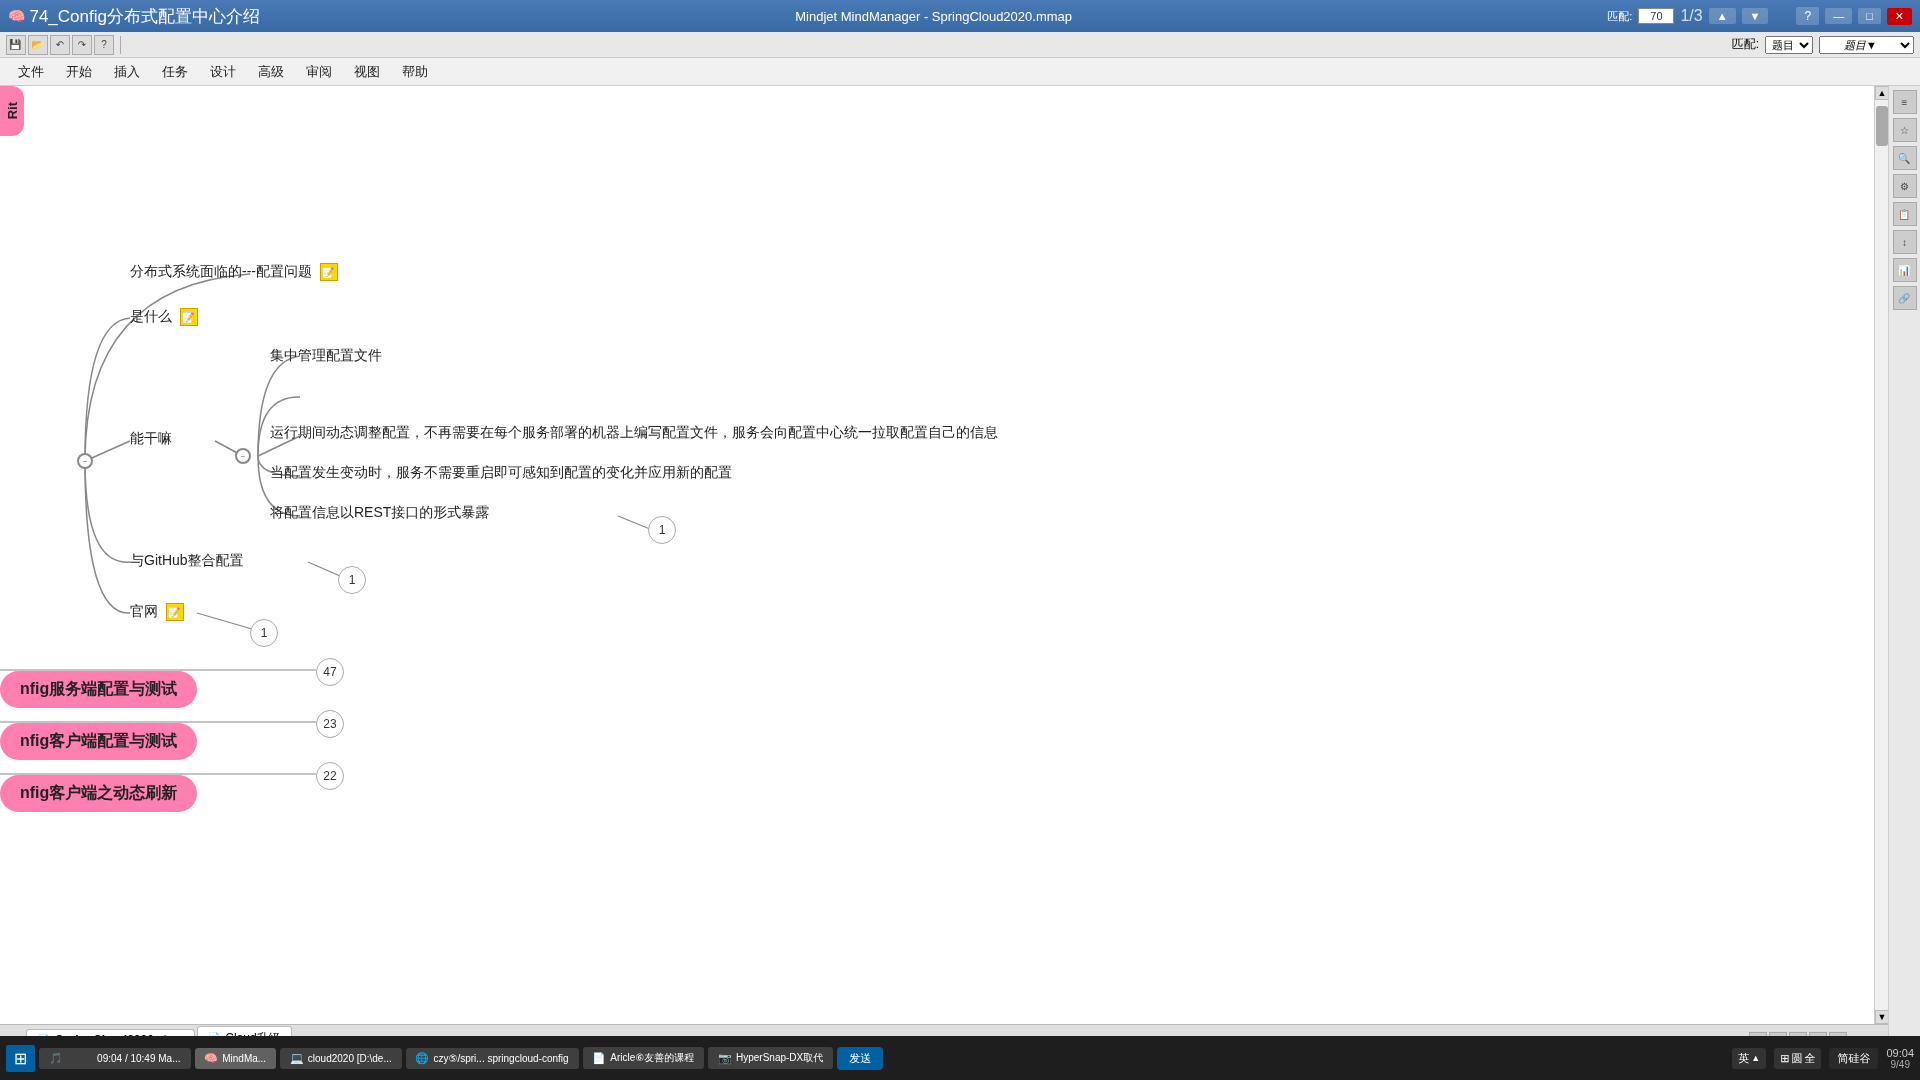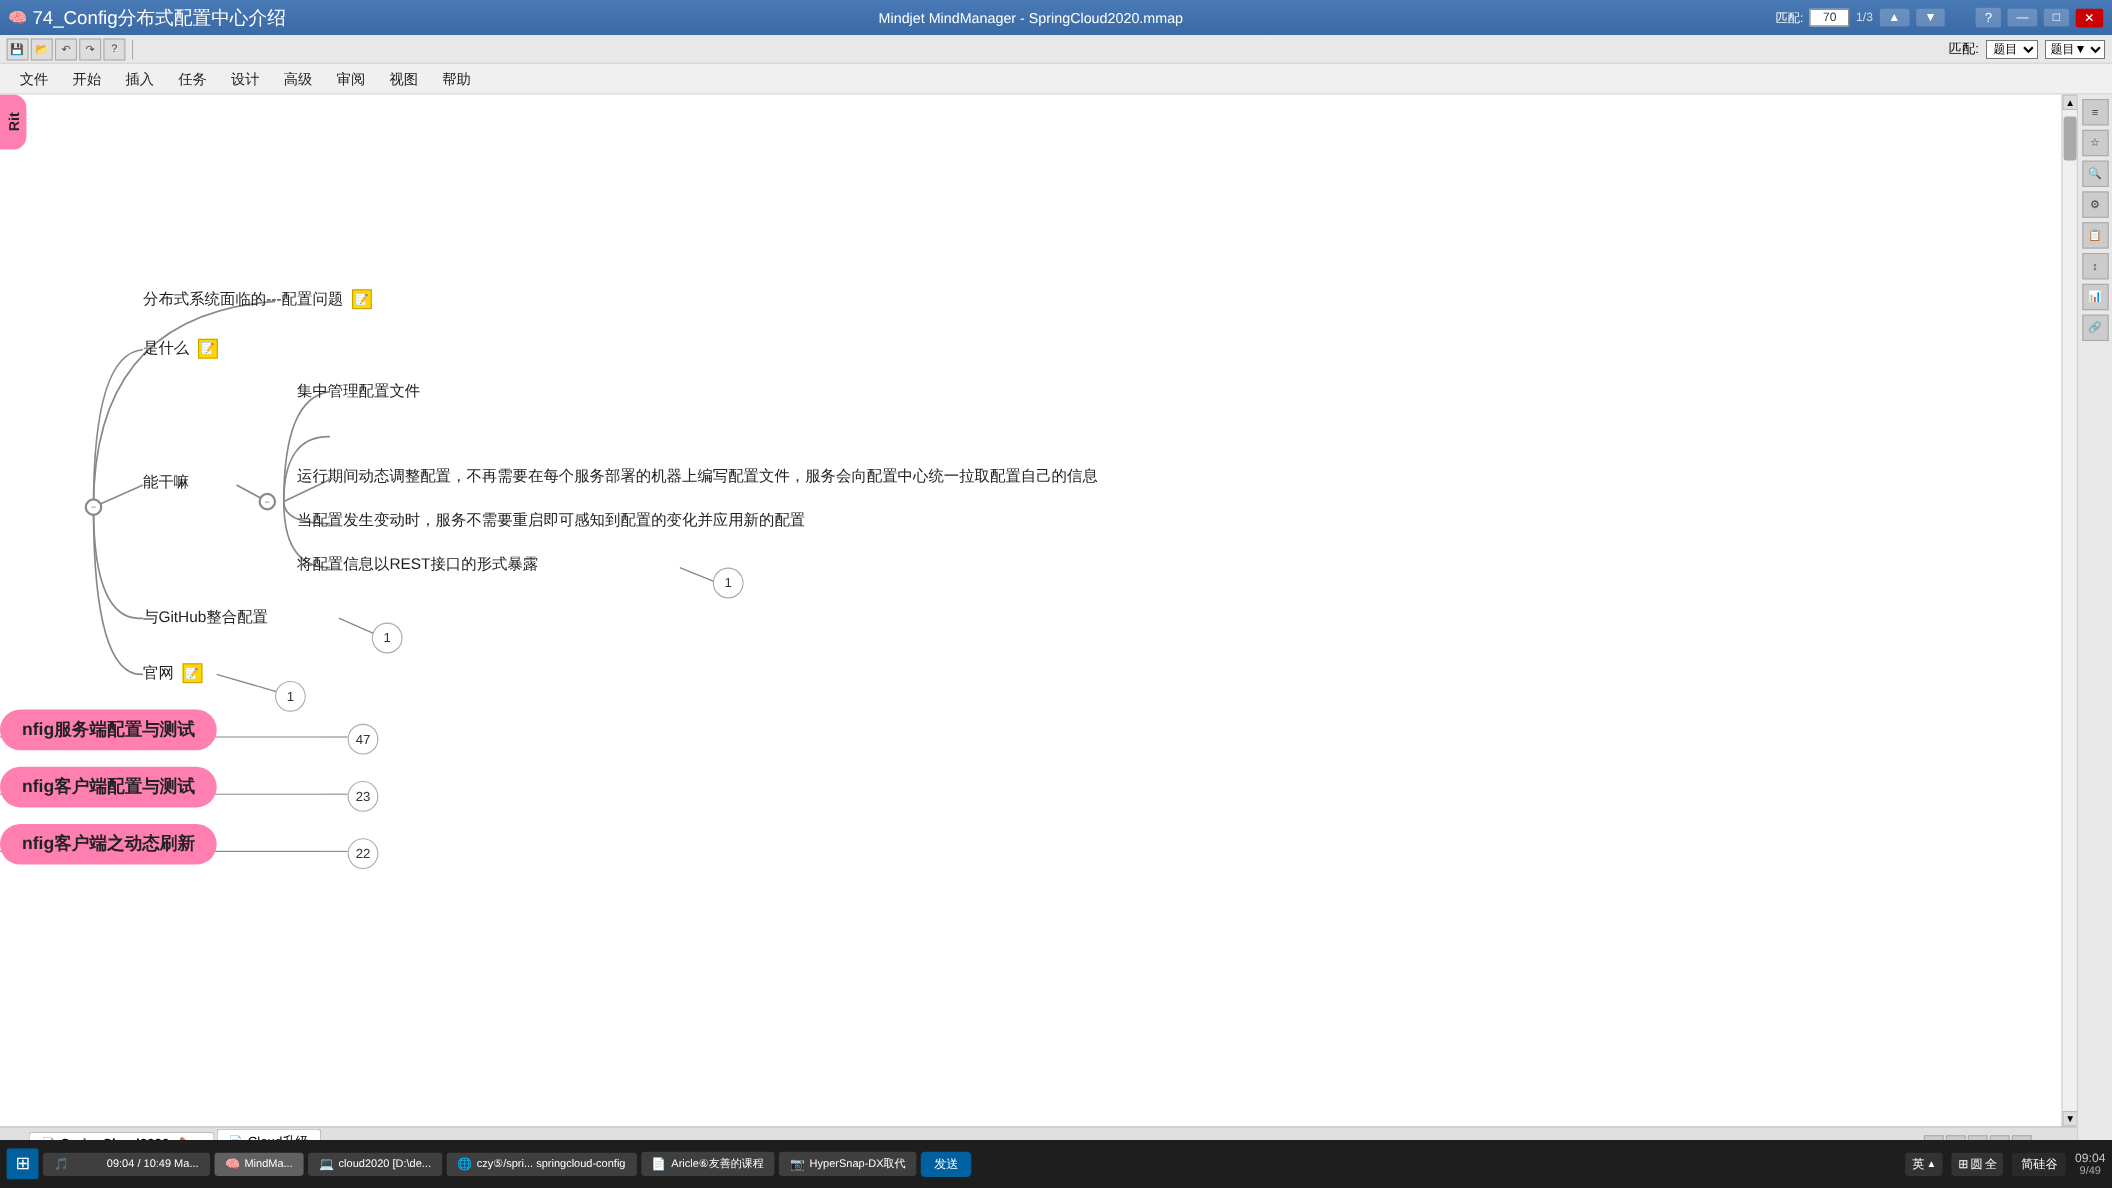--- a/index.html
+++ b/index.html
@@ -30,21 +30,21 @@
     }
     .zoom-input {
       width: 36px;
       background: white;
       border: 1px solid #888;
       color: #333;
       font-size: 11px;
       text-align: center;
       padding: 1px 2px;
     }
-    .page-info { font-size: 11px; color: #ddd; }
+    .page-info { font-size: 16px; color: #ddd; }
 
     
     #toolbar-icons {
       height: 26px;
       background: #e8e8e8;
       border-bottom: 1px solid #ccc;
       display: flex;
       align-items: center;
       padding: 0 6px;
       gap: 2px;
@@ -128,20 +128,21 @@
     
     .pink-pill {
       position: absolute;
       background: #ff80b0;
       border-radius: 20px;
       padding: 8px 20px;
       font-size: 16px;
       color: #222;
       font-weight: bold;
       white-space: nowrap;
+      margin-top: 26px;
     }
 
     
     #lines-svg {
       position: absolute;
       top: 0; left: 0;
       width: 100%; height: 100%;
       pointer-events: none;
     }
 
@@ -372,21 +373,21 @@
   <div class="tb-icon">↶</div>
   <div class="tb-icon">↷</div>
   <div class="tb-icon">?</div>
   <div style="width:1px;height:18px;background:#aaa;margin:0 4px;"></div>
 
   <div style="margin-left:auto; display:flex; gap:6px; align-items:center;">
     <span style="font-size:12px;">匹配:</span>
     <select style="font-size:11px; padding:1px 2px;">
       <option>题目</option>
     </select>
-    <select style="font-size:11px; padding:1px 0;">
+    <select style="font-size:11px; padding:1px 20px;font-style:italic;">
       <option>题目▼</option>
     </select>
   </div>
 </div>
 
 <div id="menubar">
   <span class="menu-item">文件</span>
   <span class="menu-item">开始</span>
   <span class="menu-item">插入</span>
   <span class="menu-item">任务</span>

